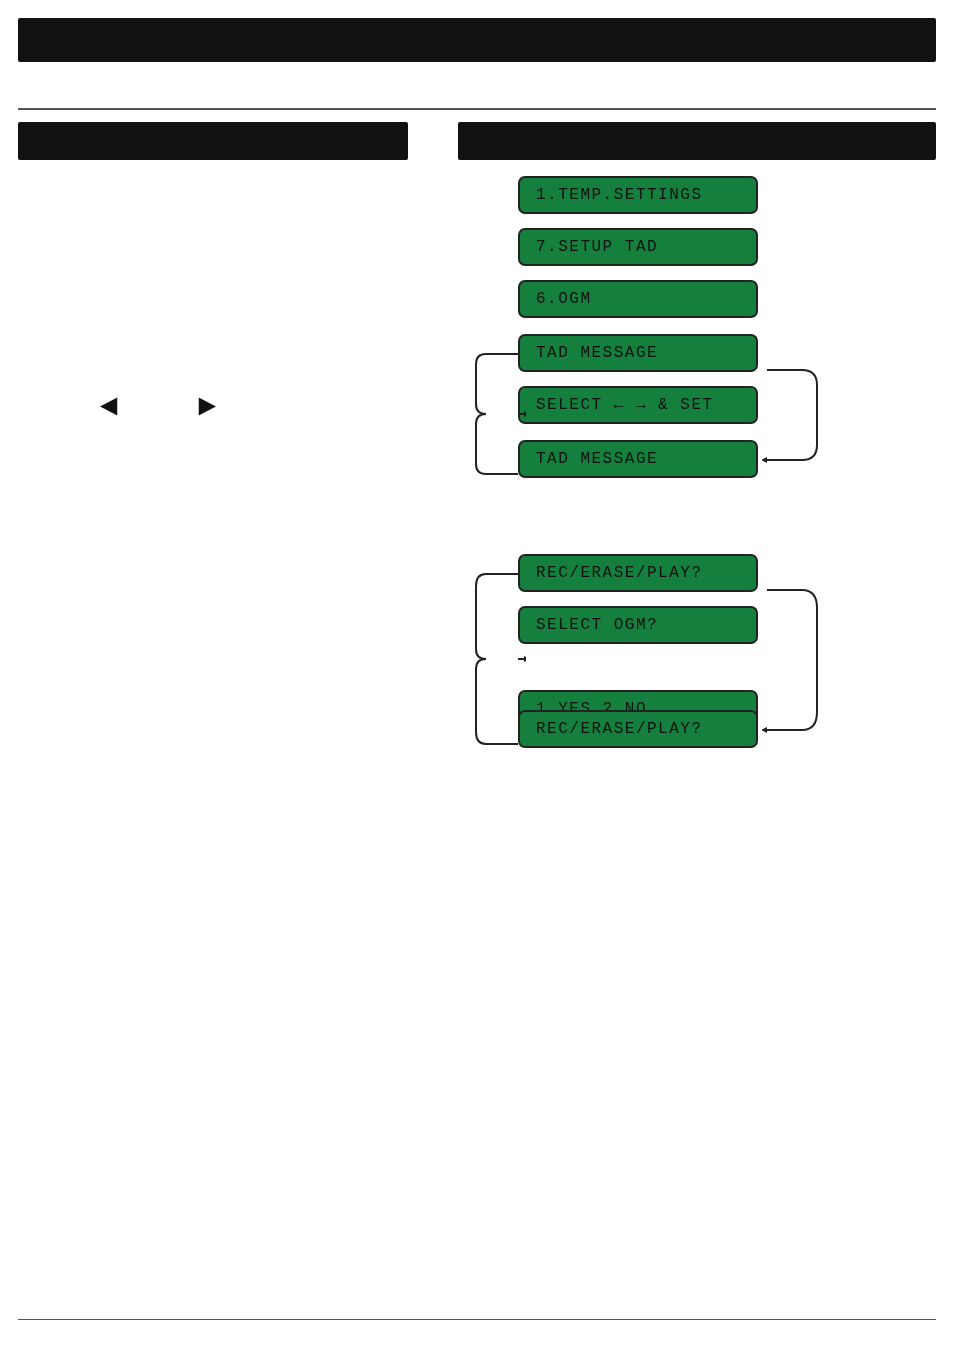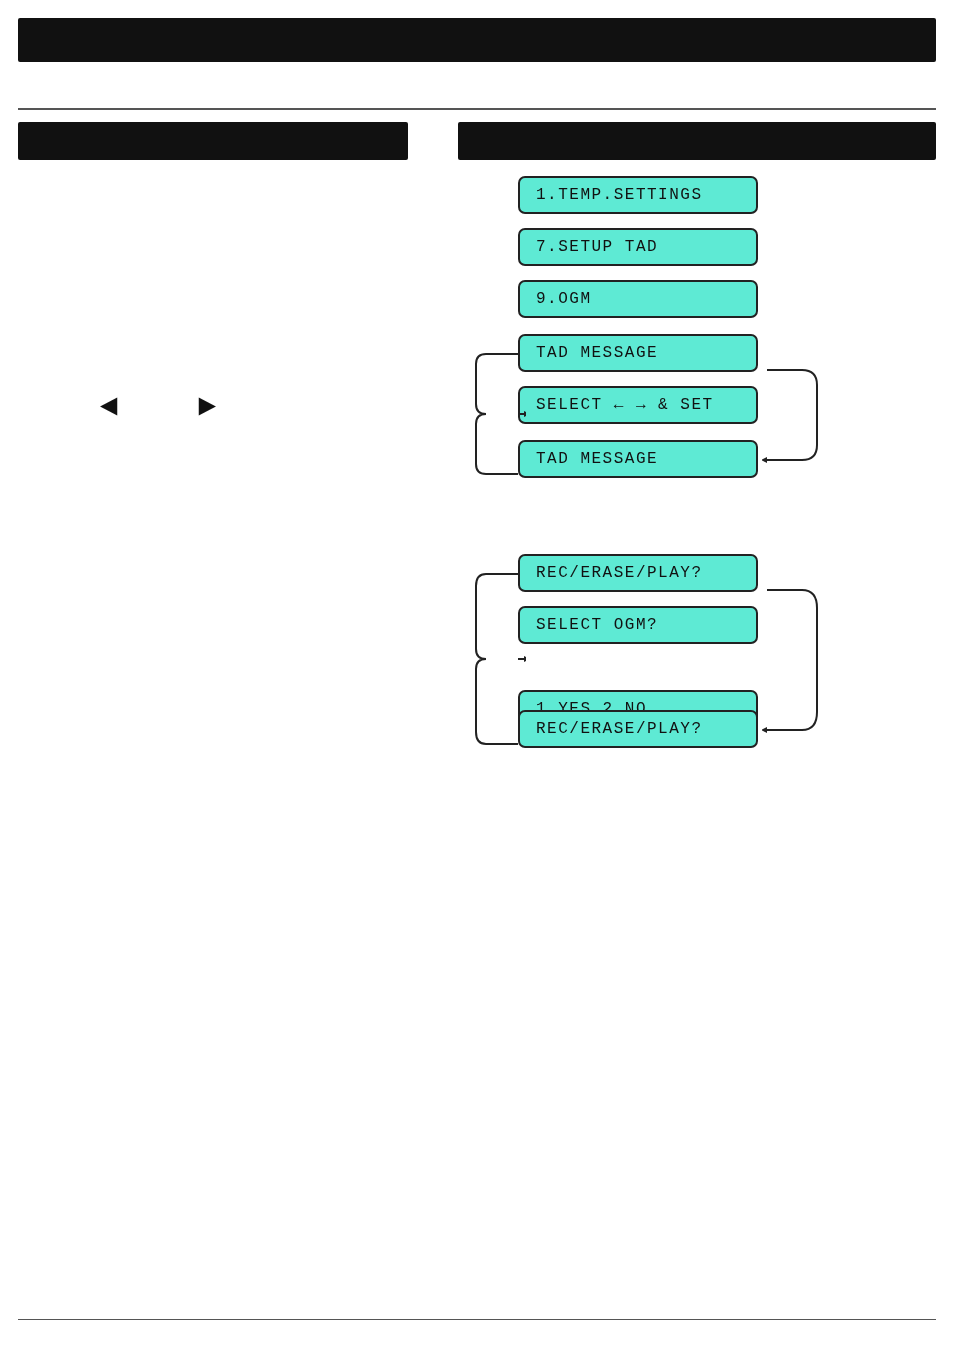--- a/index.html
+++ b/index.html
@@ -41,21 +41,21 @@
       background: #555;
     }
 
     .box {
       border: 2px solid #222;
       border-radius: 7px;
       padding: 8px 16px;
       font-size: 16px;
       letter-spacing: 1.5px;
       color: #111;
-      background: #5eead4;
+      background: #15803d;
       display: block;
       width: 240px;
     }
 
   </style>
 </head>
 <body>
 
 <div class="top-bar"></div>
 
@@ -73,21 +73,21 @@
 
 <div style="position:absolute; top:176px; left:518px;">
   <div class="box">1.TEMP.SETTINGS</div>
 </div>
 
 <div style="position:absolute; top:228px; left:518px;">
   <div class="box">7.SETUP TAD</div>
 </div>
 
 <div style="position:absolute; top:280px; left:518px;">
-  <div class="box">9.OGM</div>
+  <div class="box">6.OGM</div>
 </div>
 
 <div style="position:absolute; top:334px; left:518px;">
   <div class="box">TAD MESSAGE</div>
 </div>
 
 <div style="position:absolute; top:386px; left:518px;font-family:Liberation Mono, monospace;">
   <div class="box">SELECT ← → &amp; SET</div>
 </div>
 

